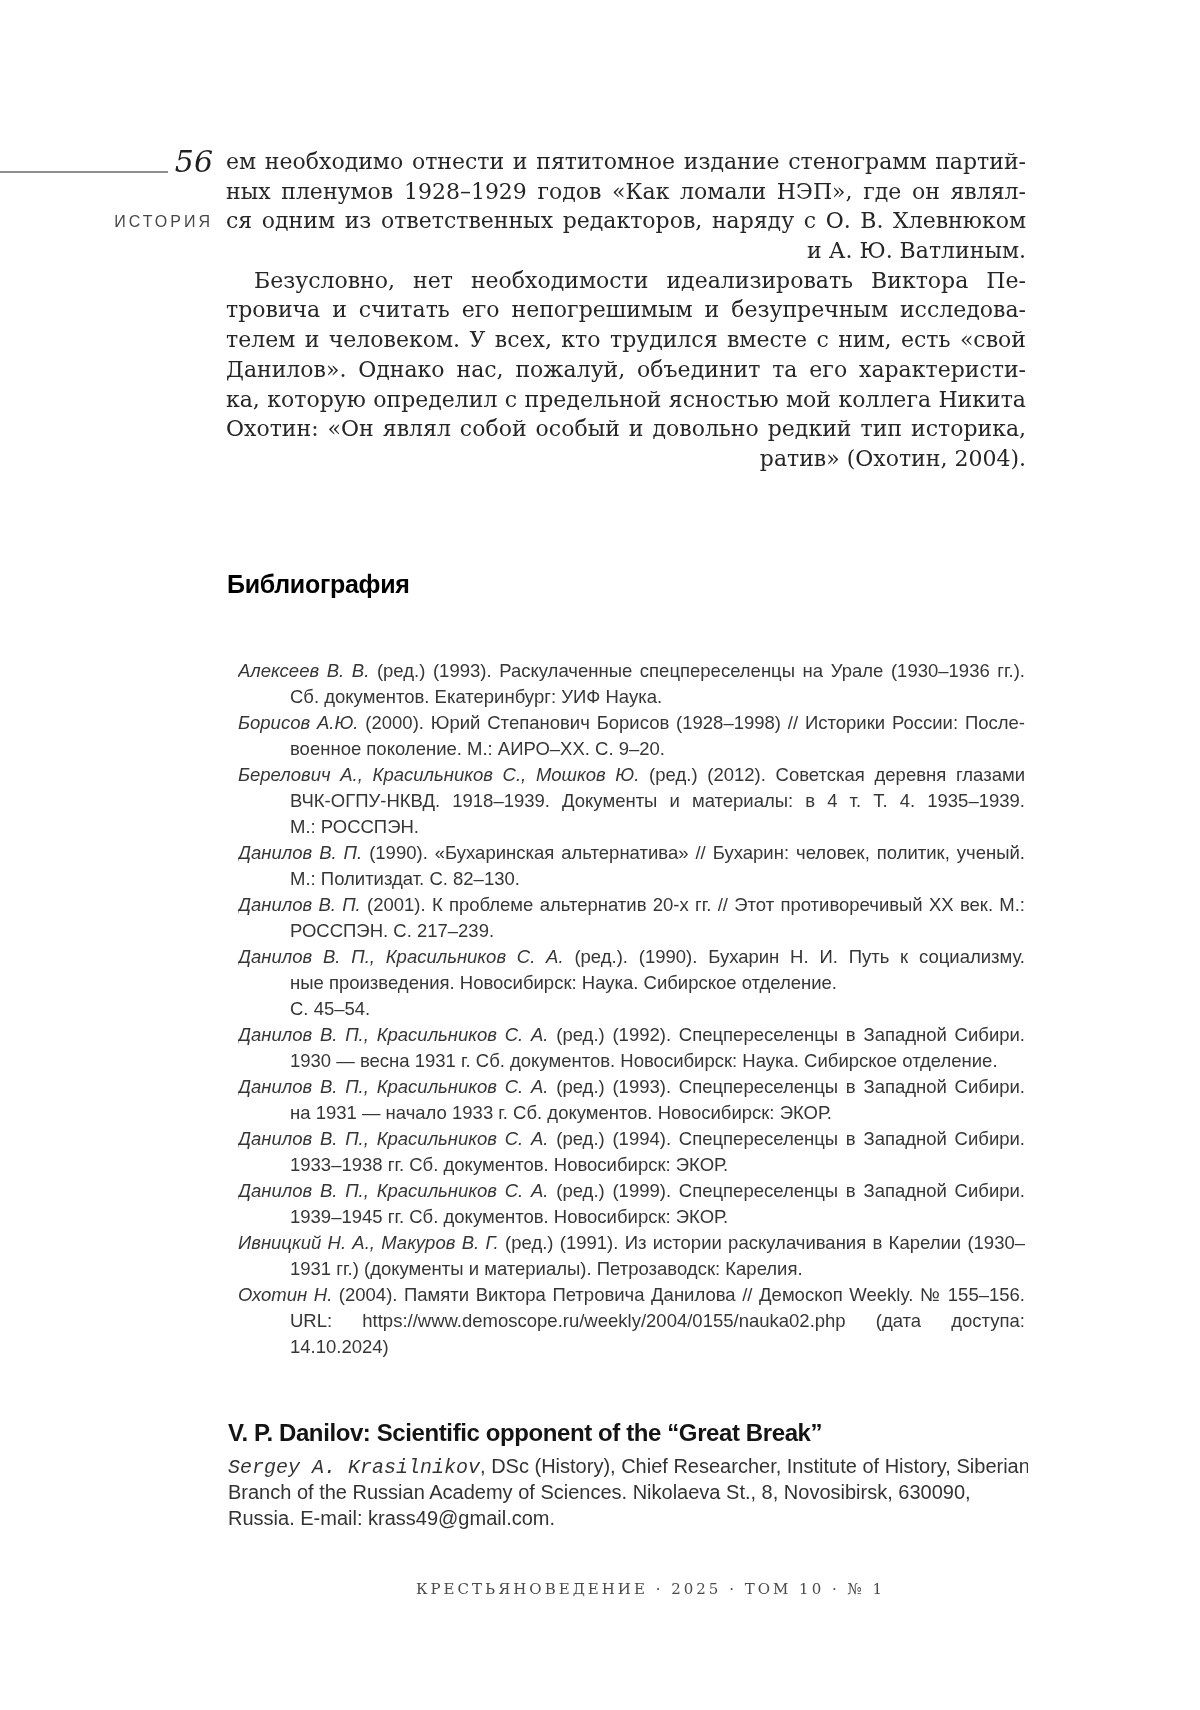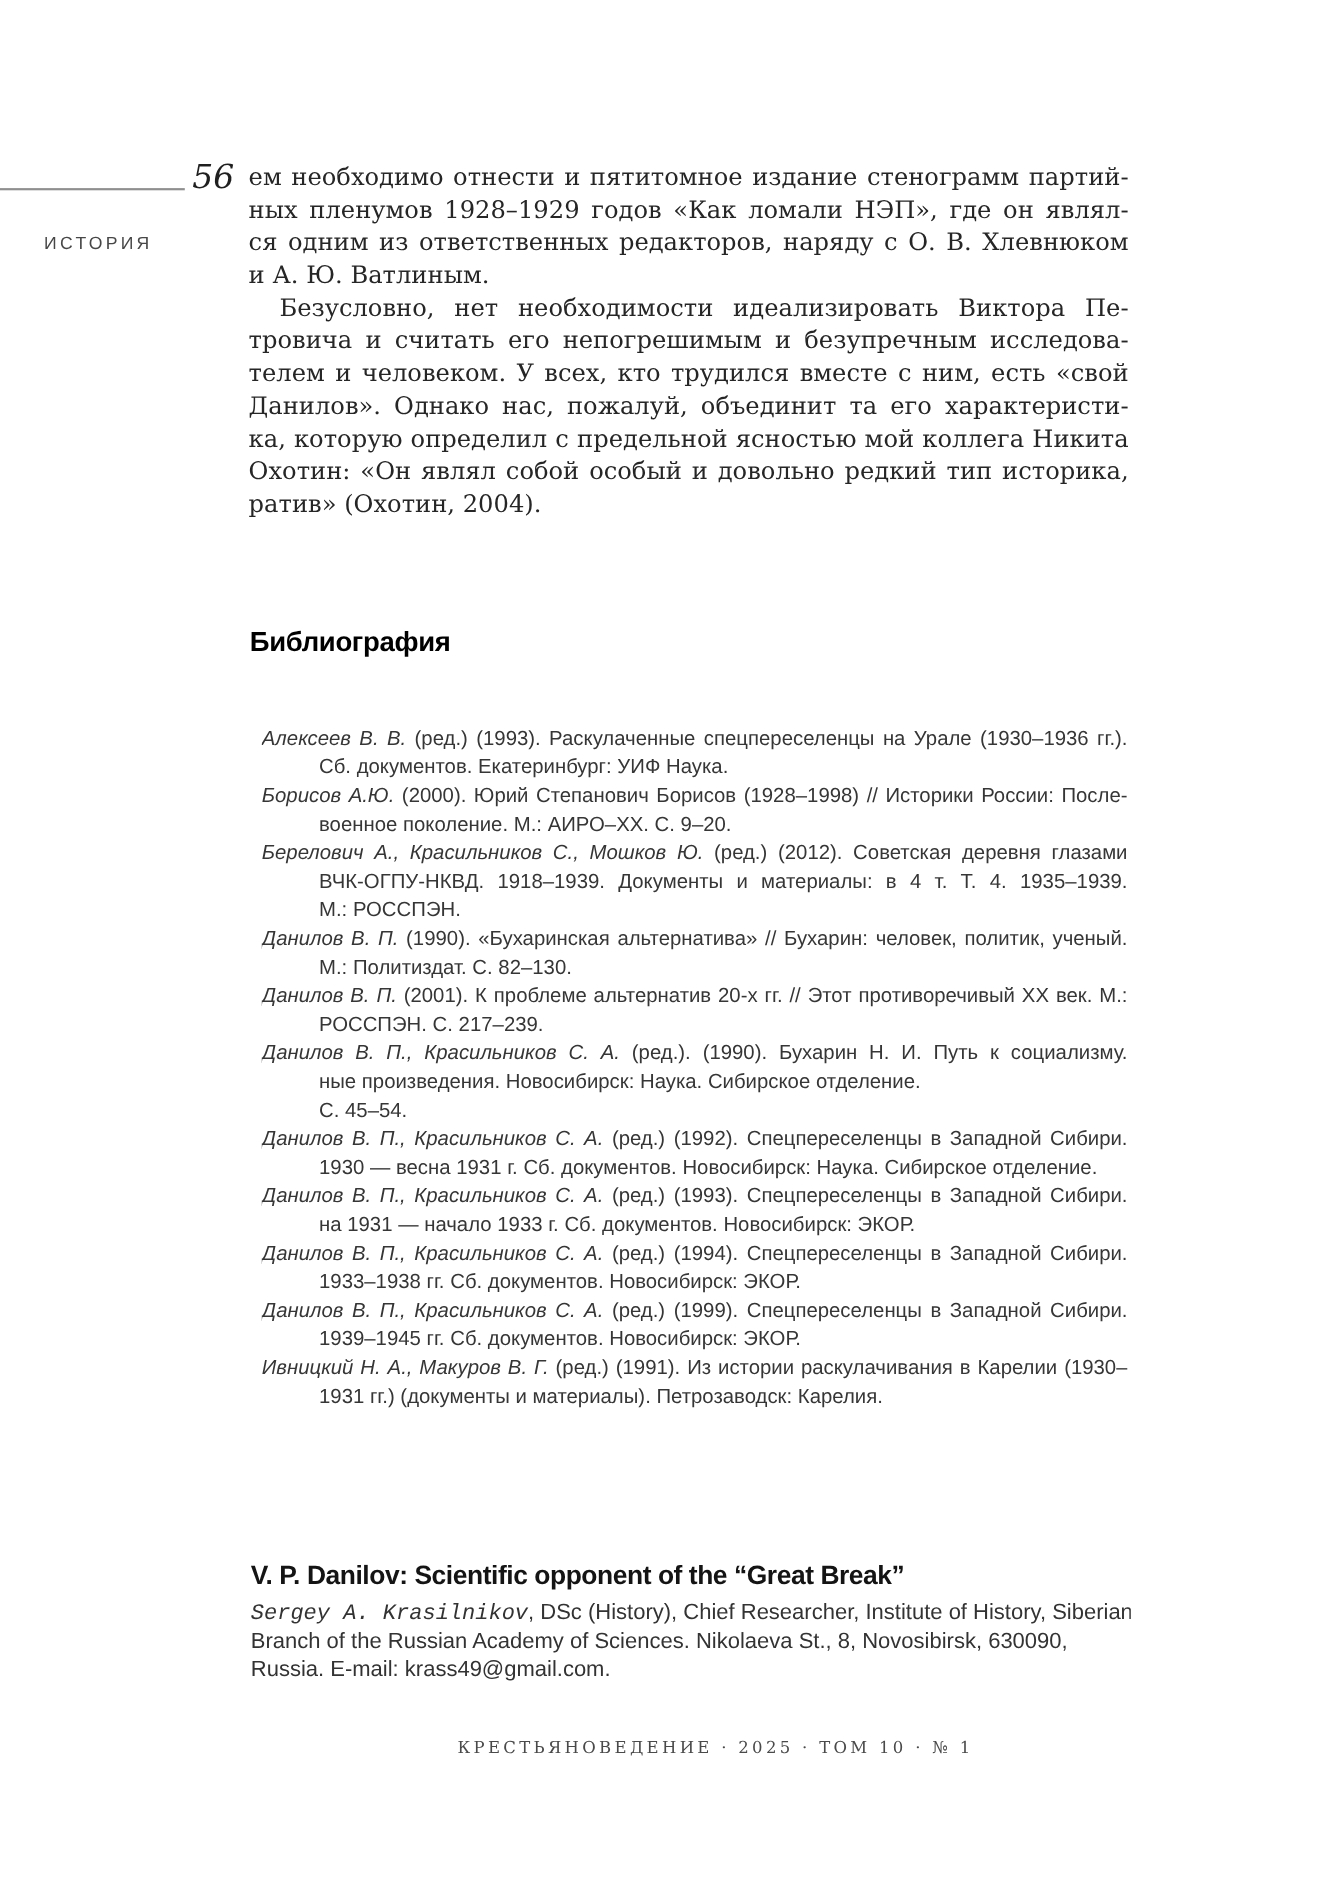--- a/index.html
+++ b/index.html
@@ -6,28 +6,28 @@
   .page {
     position:relative; width:1060px; height:1710px; background:#ffffff;
     font-family:"DejaVu Serif", serif; overflow:hidden;margin-top:23px;
   }
   .margin-rule { position:absolute; left:0; top:148px; width:168px; height:2px; background:#8f8f8f; }
   .page-number {
     position:absolute; left:130px; top:123px; width:83px; text-align:right;
     font-family:"DejaVu Serif", serif; font-style:italic; font-size:30px; line-height:32px; color:#1f1f1f;
   }
   .section-label {
-    position:absolute; left:40px; top:190px; width:173px; 
+    position:absolute; left:40px; top:190px; width:173px; text-align:right;
     font-family:"Liberation Sans", sans-serif; font-size:16px; letter-spacing:3px; color:#474747;
   }
   .body-text {
     position:absolute; left:226px; top:124px; width:800px;
     font-size:22px; line-height:29.7px; color:#262626;
   }
-  .bline { height:29.7px; overflow:hidden; }
+  .bline { height:29.7px; overflow:hidden;text-align:right; }
   .bline.just { text-align:justify; text-align-last:justify; -moz-text-align-last:justify; }
   .bline.ind { text-indent:28px; }
   .bib-heading {
     position:absolute; left:227px; top:547px; margin:0;
     font-family:"Liberation Sans", sans-serif; font-weight:bold; font-size:25px;
     letter-spacing:-0.3px; color:#000000;text-align:center;
   }
   .bib-entries {
     position:absolute; left:238px; top:635px; width:787px;
     font-family:"Liberation Sans", sans-serif; font-size:18.5px; line-height:26px; color:#363636;
@@ -118,20 +118,25 @@
         <div class="eline cont">1933–1938 гг. Сб. документов. Новосибирск: ЭКОР.</div>
       </div>
       <div class="entry">
         <div class="eline first just"><i>Данилов В. П., Красильников С. А.</i> (ред.) (1999). Спецпереселенцы в Западной Сибири.</div>
         <div class="eline cont">1939–1945 гг. Сб. документов. Новосибирск: ЭКОР.</div>
       </div>
       <div class="entry">
         <div class="eline first just"><i>Ивницкий Н. А., Макуров В. Г.</i> (ред.) (1991). Из истории раскулачивания в Карелии (1930–</div>
         <div class="eline cont">1931 гг.) (документы и материалы). Петрозаводск: Карелия.</div>
       </div>
+      <div class="entry">
+        <div class="eline first just"><i>Охотин Н.</i> (2004). Памяти Виктора Петровича Данилова // Демоскоп Weekly. № 155–156.</div>
+        <div class="eline cont just">URL: https://www.demoscope.ru/weekly/2004/0155/nauka02.php (дата доступа:</div>
+        <div class="eline cont">14.10.2024)</div>
+      </div>
     </div>
 
   <h2 class="eng-heading">V. P. Danilov: Scientific opponent of the “Great Break”</h2>
   <div class="eng-para" id="eng-para">
       <div class="eng-line"><i>Sergey A. Krasilnikov</i>, DSc (History), Chief Researcher, Institute of History, Siberian</div>
       <div class="eng-line">Branch of the Russian Academy of Sciences. Nikolaeva St., 8, Novosibirsk, 630090,</div>
       <div class="eng-line">Russia. E-mail: krass49@gmail.com.</div>
     </div>
 
   <div class="footer">КРЕСТЬЯНОВЕДЕНИЕ · 2025 · ТОМ 10 · № 1</div>

